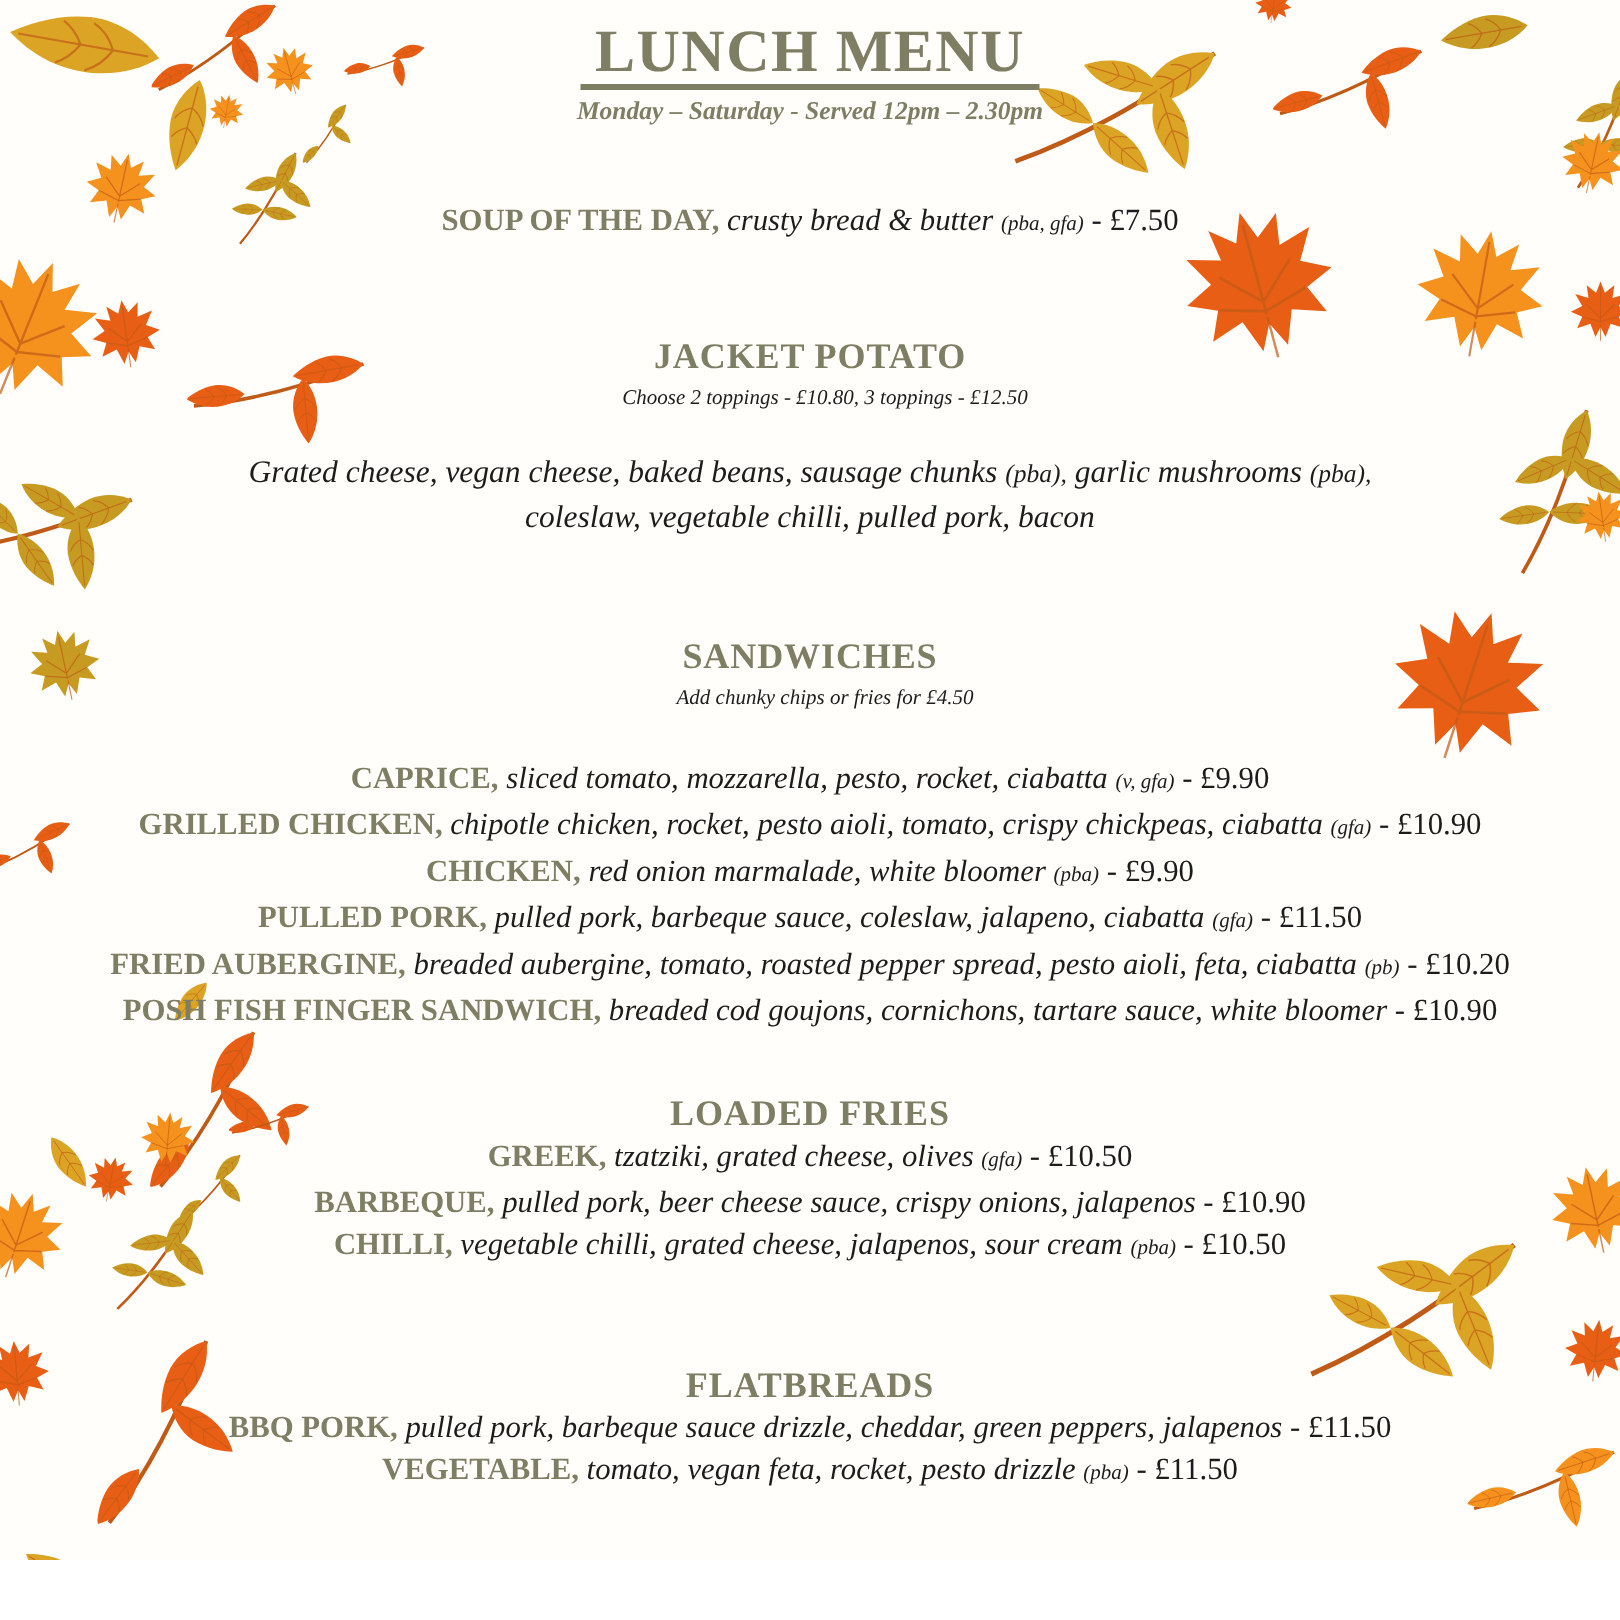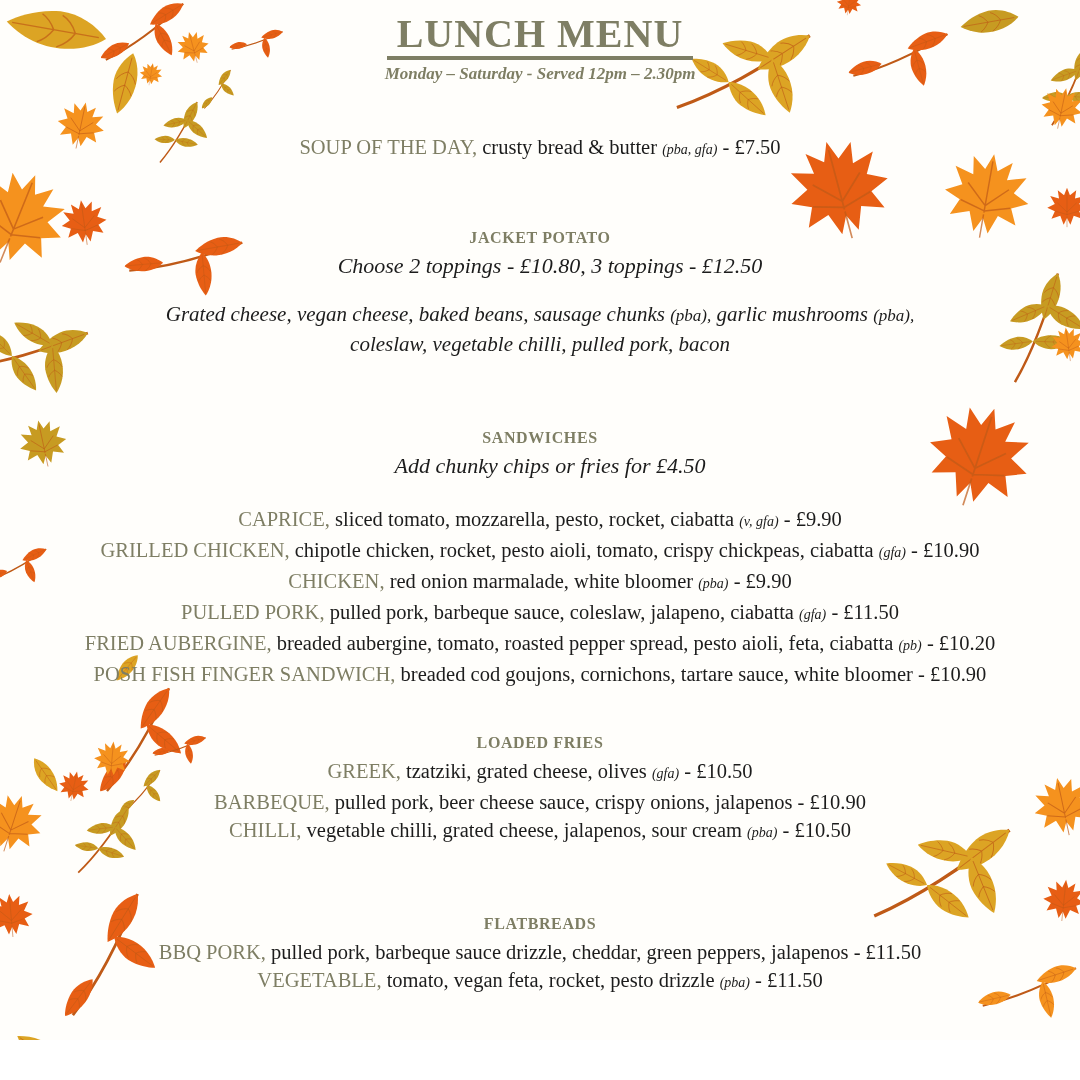--- a/index.html
+++ b/index.html
@@ -17,29 +17,29 @@
     letter-spacing:1px; line-height:1.08;
     border-bottom:4px solid var(--olive); padding:0 10px 1px 10px;
   }
   .subtitle { font-size:17px; font-weight:bold; font-style:italic; color:var(--olive); margin-top:4px; }
   .section { position:absolute; left:0; right:0; text-align:center; }
   .sec-soup { top:133px; }
   .sec-jacket-potato { top:224px; }
   .sec-sandwiches { top:424px; }
   .sec-loaded-fries { top:729px; }
   .sec-flatbreads { top:910px; }
-  .heading { font-size:16px; font-weight:bold; color:var(--olive); letter-spacing:0.6px; line-height:28px; margin:0; }
-  .sub { font-size:22px; font-style:italic; line-height:27px;padding-left:20px; }
+  .heading { font-size:24px; font-weight:bold; color:var(--olive); letter-spacing:0.6px; line-height:28px; margin:0; }
+  .sub { font-size:14px; font-style:italic; line-height:27px;padding-left:20px; }
   .note { margin-top:21px; }
   .note-line { font-size:21px; font-style:italic; line-height:29px; white-space:nowrap; }
   .note-small { font-size:17px; }
   .sec-sandwiches .items { margin-top:26px; }
   .item-line { font-size:20.5px; line-height:28px; white-space:nowrap; }
-  .item-name { font-weight:normal; color:var(--olive); }
-  .item-desc { }
+  .item-name { font-weight:bold; color:var(--olive); }
+  .item-desc { font-style:italic; }
   .item-tag { font-style:italic; font-size:14px; }
   .item-price { font-style:normal; }
 </style>
 </head>
 <body>
 
 <div class="poster">
 
   <svg width="0" height="0" style="position:absolute" aria-hidden="true">
     <defs>

